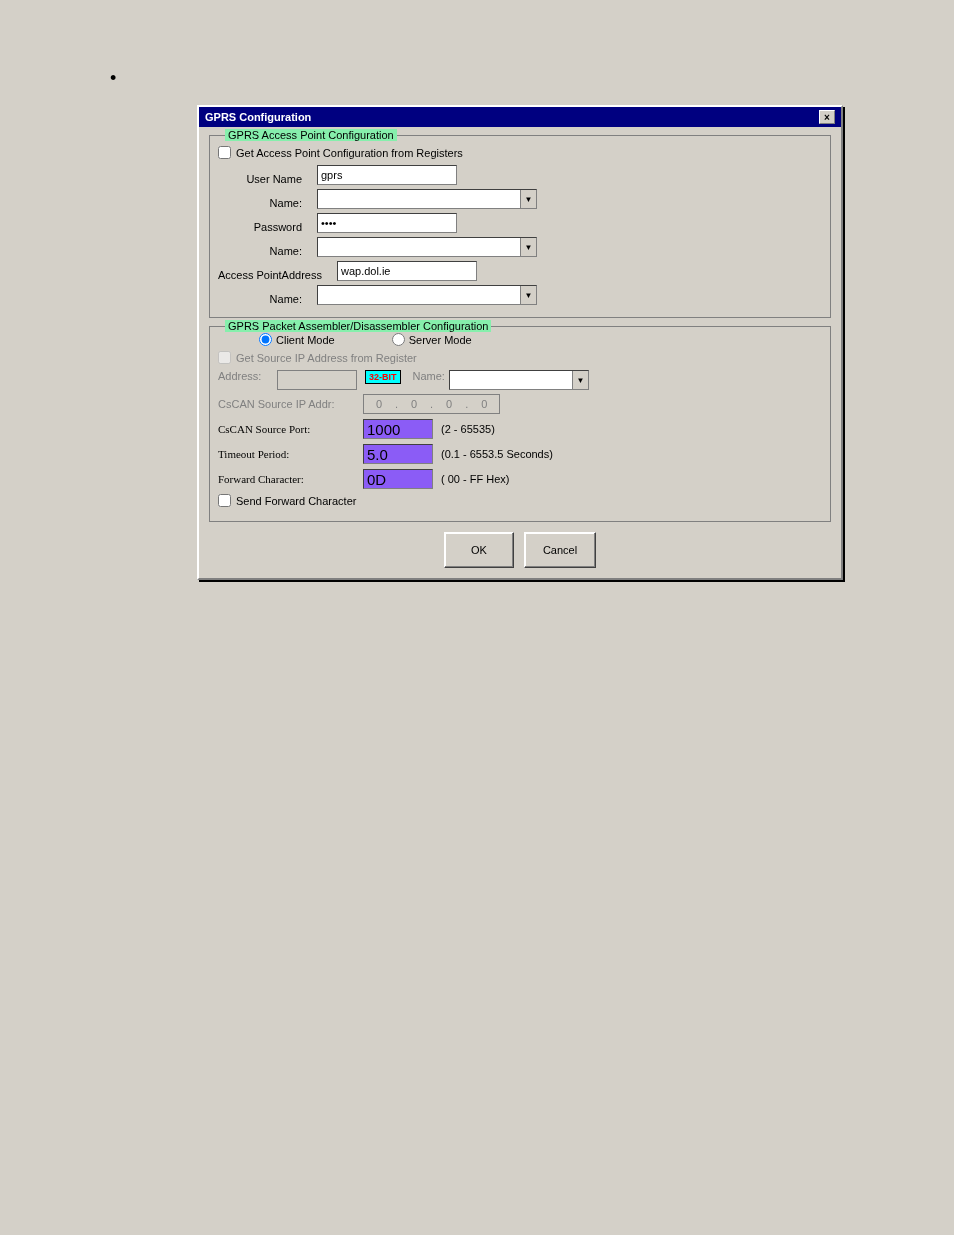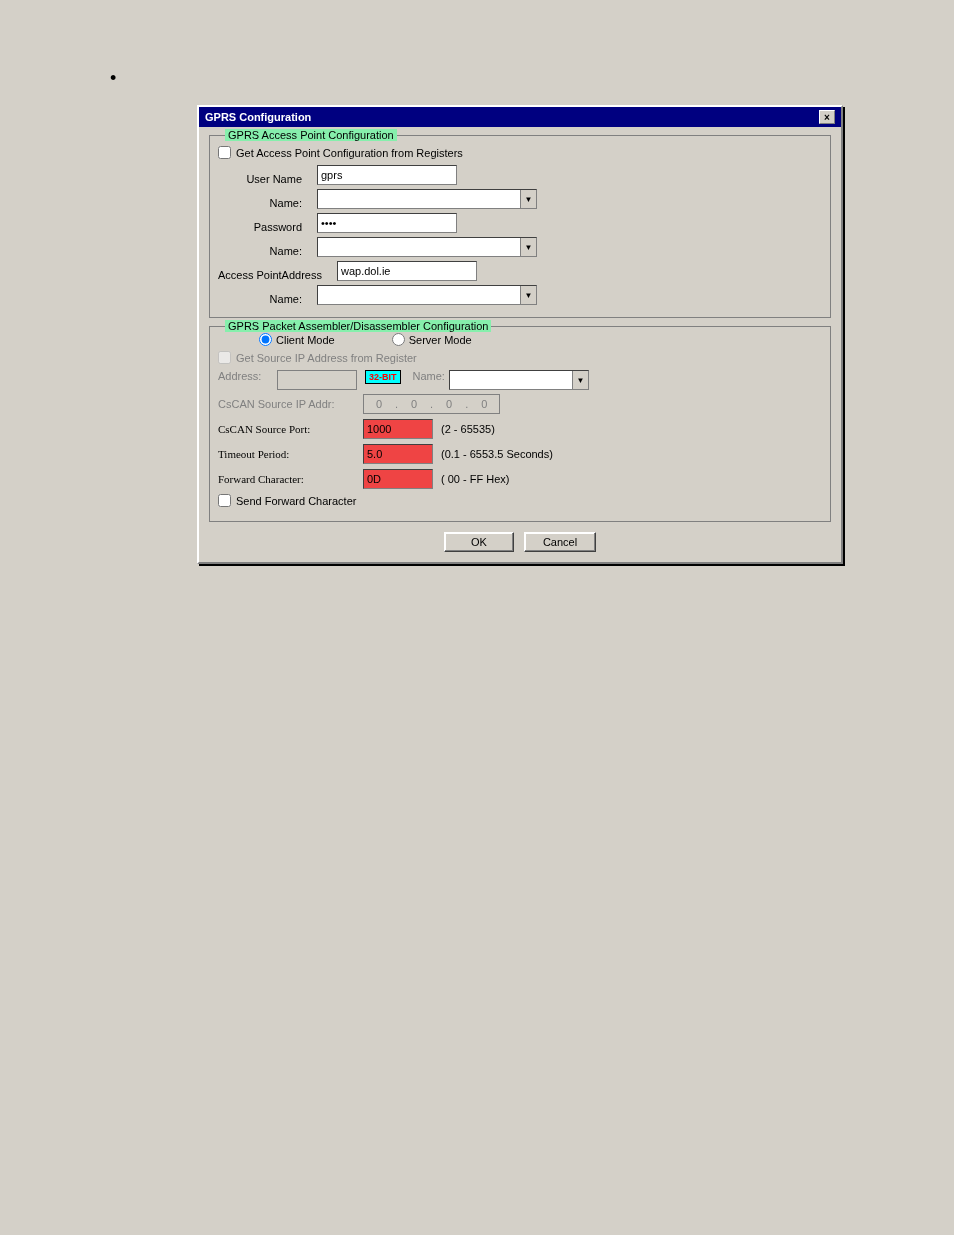--- a/index.html
+++ b/index.html
@@ -203,26 +203,26 @@
       font-size: 11px;
       color: #000;
       font-family: Liberation Serif, serif;
     }
     .data-label-disabled {
       min-width: 145px;
       font-size: 11px;
       color: #808080;
     }
     .data-input {
-      background: #ef4444;
+      background: #8b5cf6;
       border: 1px solid #808080;
       border-top: 1px solid #404040;
       border-left: 1px solid #404040;
       height: 20px;
-      font-size: 11px;
+      font-size: 15px;
       padding: 1px 3px;
       width: 70px;
     }
     .data-range {
       margin-left: 8px;
       font-size: 11px;
       color: #000;
     }
     
     .addr-row {
@@ -256,21 +256,21 @@
       justify-content: center;
       gap: 10px;
       margin-top: 10px;
     }
     .win-button {
       background: #d4d0c8;
       border: 1px solid #ffffff;
       border-right: 1px solid #404040;
       border-bottom: 1px solid #404040;
       box-shadow: inset -1px -1px 0 #808080, inset 1px 1px 0 #ffffff;
-      padding: 3px 18px;
+      padding: 11px 18px;
       font-size: 11px;
       cursor: pointer;
       min-width: 70px;
     }
     .access-point-label {
       display: flex;
       flex-direction: row;
       align-items: flex-end;
       min-width: 90px;
       padding-right: 6px;

